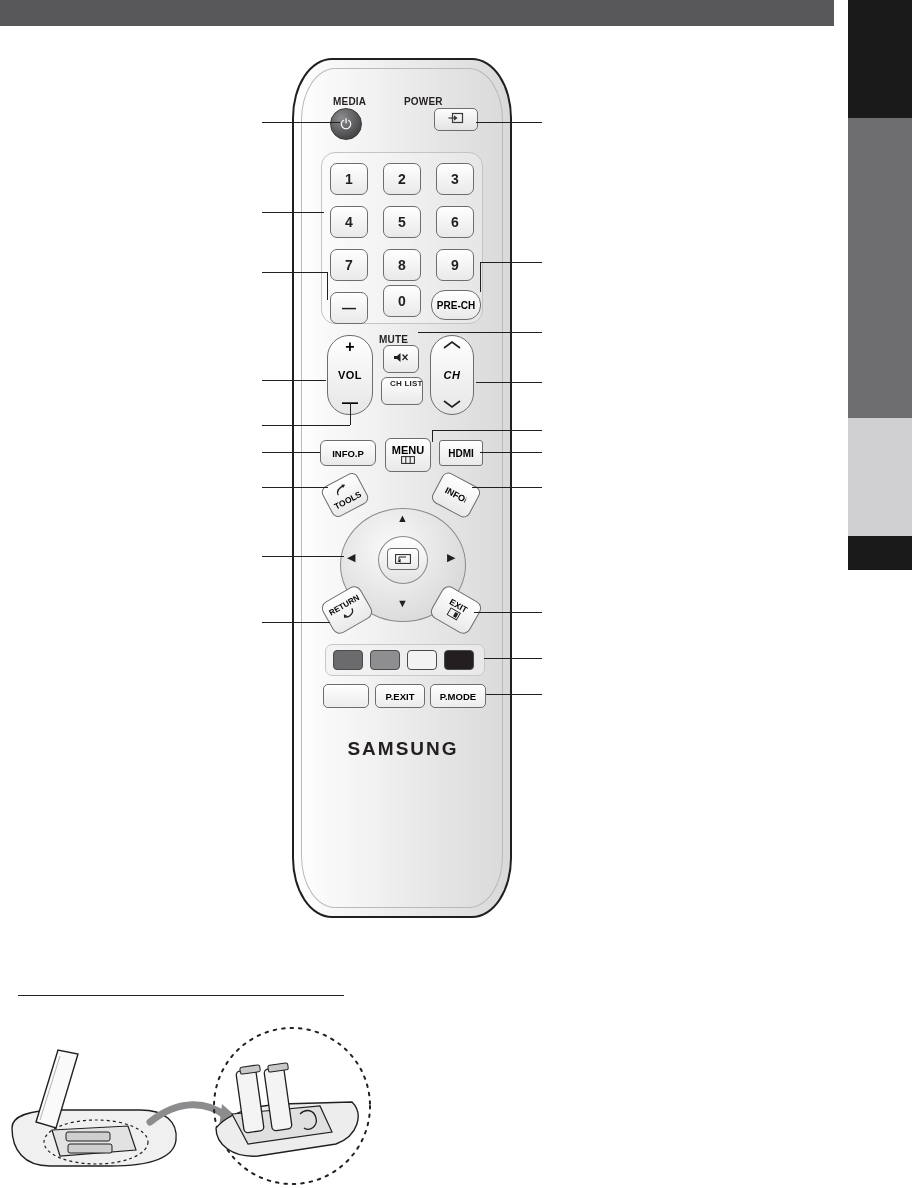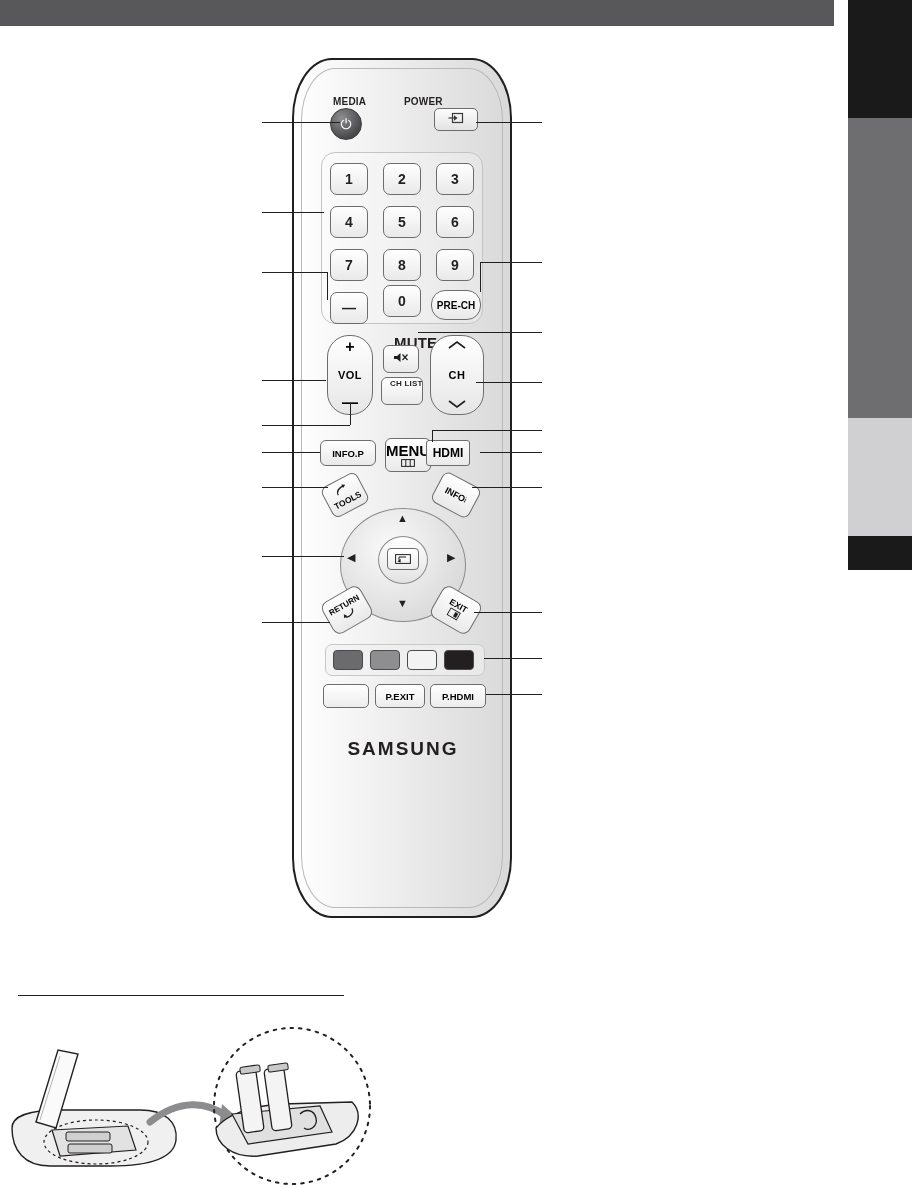--- a/index.html
+++ b/index.html
@@ -79,59 +79,59 @@
     position:absolute;left:327px;top:335px;width:46px;height:80px;border-radius:22px;
     background:linear-gradient(to bottom,#ffffff,#e6e6e6);border:1px solid #6d6d6f;
     display:flex;flex-direction:column;align-items:center;justify-content:space-between;
     padding:3px 0;box-sizing:border-box;
   }
   .vol-plus{font-size:16px;font-weight:bold;line-height:1;}
   .vol-text{font-size:11px;font-weight:bold;letter-spacing:.5px;}
   .vol-minus{font-size:16px;font-weight:bold;line-height:1;}
 
   
-  .mute-label{left:394px;top:334px;font-size:15px;font-weight:bold;}
+  .mute-label{left:379px;top:334px;font-size:10px;font-weight:bold;}
   .mute-btn{
     position:absolute;left:383px;top:345px;width:34px;height:26px;border-radius:6px;
     background:linear-gradient(to bottom,#ffffff,#e9e9e9);border:1px solid #6d6d6f;
     display:flex;align-items:center;justify-content:center;font-size:13px;
   }
   .chlist-btn{
     position:absolute;left:381px;top:377px;width:40px;height:26px;border-radius:6px;
     background:linear-gradient(to bottom,#ffffff,#e9e9e9);border:1px solid #6d6d6f;
   }
   .chlist-label{left:382px;top:379px;font-size:8px;font-weight:bold;padding-left:8px;}
 
   
   .chgroup{
-    position:absolute;left:430px;top:335px;width:54px;height:80px;border-radius:22px;
+    position:absolute;left:430px;top:335px;width:44px;height:80px;border-radius:22px;
     background:linear-gradient(to bottom,#ffffff,#e6e6e6);border:1px solid #6d6d6f;
     display:flex;flex-direction:column;align-items:center;justify-content:space-between;
-    padding:3px 0;box-sizing:border-box;
+    padding:3px 0;box-sizing:border-box;font-style:italic;
   }
   .ch-up,.ch-dn{font-size:13px;line-height:1;color:#231f20;}
   .ch-text{font-size:11px;font-weight:bold;letter-spacing:.5px;}
 
   
   .mediap{
     position:absolute;left:320px;top:440px;width:54px;height:24px;border-radius:6px;
     background:linear-gradient(to bottom,#ffffff,#e9e9e9);border:1px solid #6d6d6f;
     display:flex;align-items:center;justify-content:center;font-size:9.5px;font-weight:bold;
   }
   .menubtn{
     position:absolute;left:385px;top:438px;width:44px;height:32px;border-radius:6px;
     background:linear-gradient(to bottom,#ffffff,#e9e9e9);border:1px solid #6d6d6f;
     display:flex;flex-direction:column;align-items:center;justify-content:center;
   }
-  .menubtn .t{font-size:15px;font-weight:bold;}
+  .menubtn .t{font-size:11px;font-weight:bold;}
   .menubtn .g{font-size:9px;letter-spacing:-1px;}
   .hdmi{
-    position:absolute;left:426px;top:440px;width:42px;height:24px;border-radius:3px;
-    background:linear-gradient(to bottom,#ffffff,#e9e9e9);border:1px solid #6d6d6f;
-    display:flex;align-items:center;justify-content:center;font-size:12px;font-weight:bold;
+    position:absolute;left:439px;top:440px;width:42px;height:24px;border-radius:3px;
+    background:linear-gradient(to bottom,#ffffff,#e9e9e9);border:1px solid #6d6d6f;
+    display:flex;align-items:center;justify-content:center;font-size:10px;font-weight:bold;
   }
 
   
   .tools{
     position:absolute;left:325px;top:478px;width:38px;height:32px;border-radius:7px;
     background:linear-gradient(to bottom,#ffffff,#e9e9e9);border:1px solid #6d6d6f;
     transform:rotate(-28deg);
     display:flex;flex-direction:column;align-items:center;justify-content:center;
   }
   .tools .g{font-size:10px;line-height:1;}
@@ -365,21 +365,21 @@
 </div>
 
 <div class="colorbar"></div>
 <div class="colorbtn cb1" style="background: rgb(107, 107, 109);"></div>
 <div class="colorbtn cb2" style="background: rgb(142, 142, 144);"></div>
 <div class="colorbtn cb3" style="background: rgb(243, 243, 243);"></div>
 <div class="colorbtn cb4" style="background: rgb(35, 31, 32);"></div>
 
 <div class="blank-btn"></div>
 <div class="psize">P.EXIT</div>
-<div class="pmode">P.HDMI</div>
+<div class="pmode">P.MODE</div>
 
 <div class="brand">SAMSUNG</div>
 
 <div class="line" style="left:262px;top:122px;width:78px;"></div>
 <div class="line" style="left:262px;top:212px;width:62px;"></div>
 <div class="line" style="left:262px;top:272px;width:66px;"></div>
 <div class="line" style="left:326px;top:272px;width:1px;"></div>
 <div class="vline" style="left:327px;top:272px;height:28px;"></div>
 <div class="line" style="left:262px;top:380px;width:64px;"></div>
 <div class="line" style="left:262px;top:425px;width:88px;"></div>

